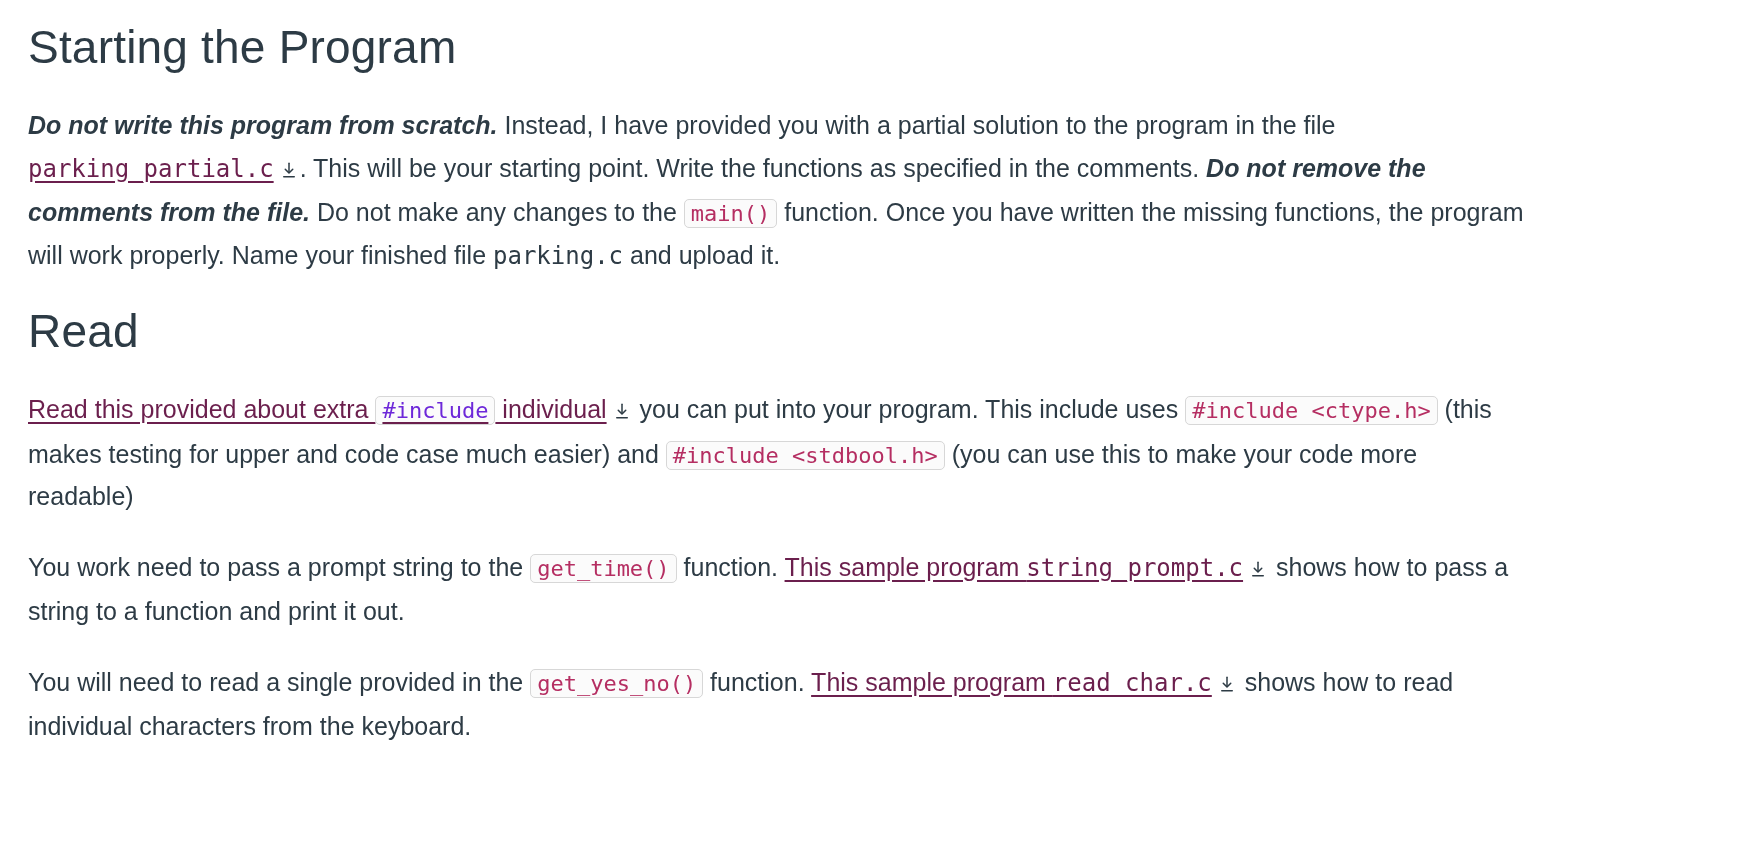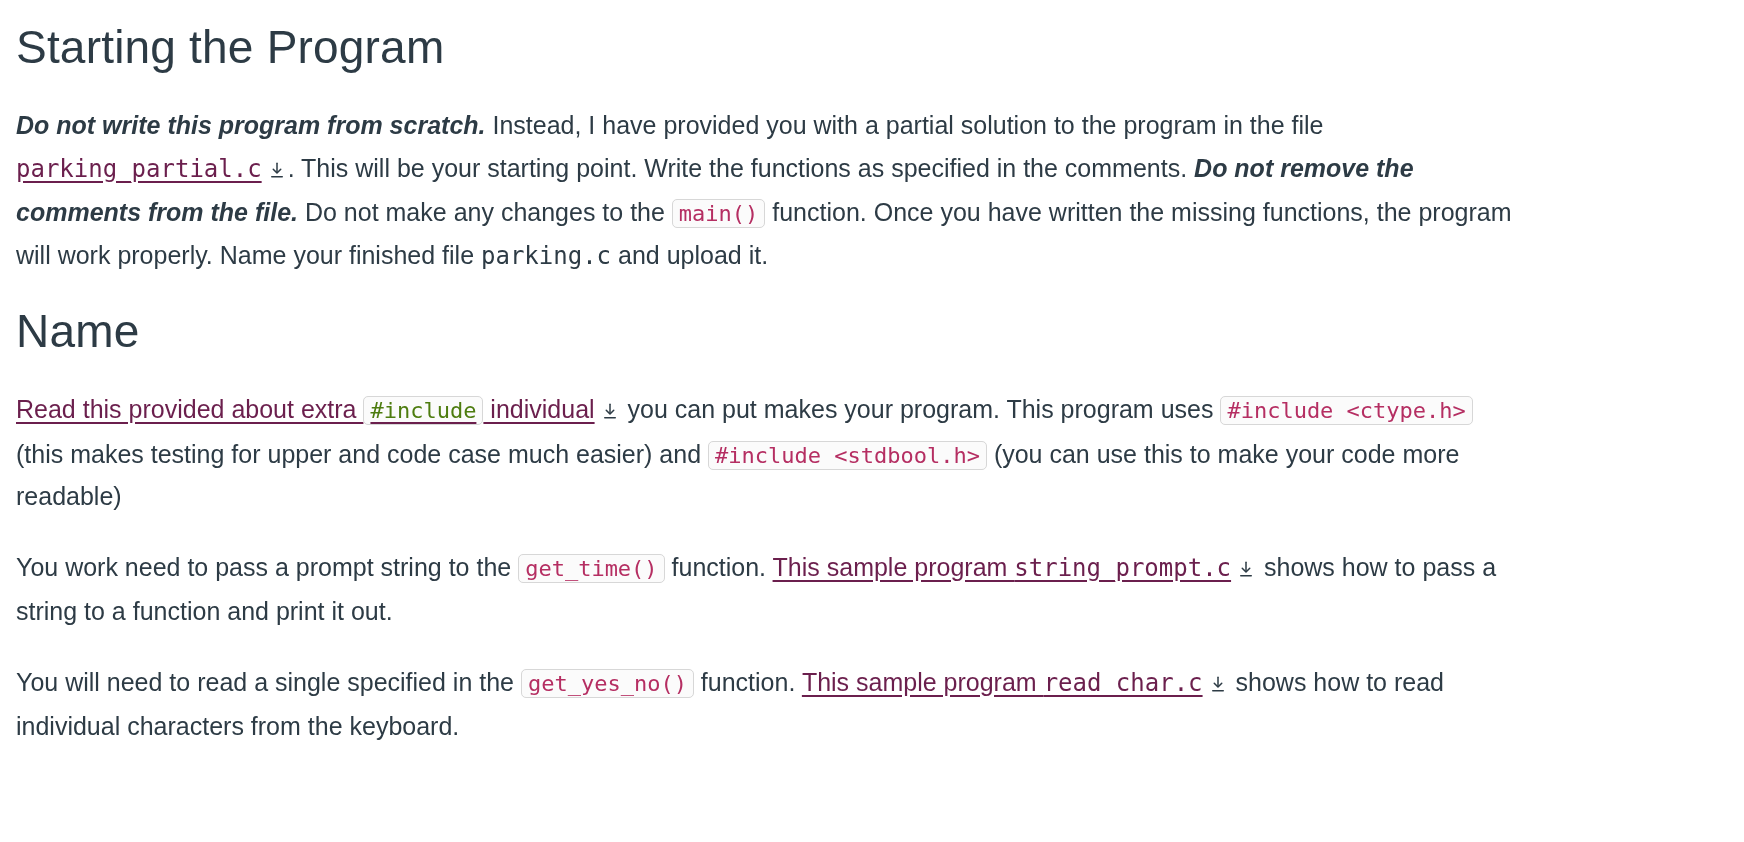--- a/index.html
+++ b/index.html
@@ -4,21 +4,21 @@
 <style>
   html, body {
     margin: 0;
     padding: 0;
     background: #ffffff;
     font-family: "Segoe UI", "Helvetica Neue", Arial, sans-serif;
     color: #2d3b45;
     width: 1744px;
   }
   .page {
-    padding: 10px 30px 30px 16px;
+    padding: 10px 30px 30px 28px;
     max-width: 1500px;
   }
   h2.section-heading {
     font-size: 46px;
     font-weight: 400;
     color: #2d3b45;
     margin: 10px 0 30px 0;
     letter-spacing: 0.2px;
   }
   p.body {
@@ -43,21 +43,21 @@
     font-size: 0.88em;
     color: #b52e62;
     background: #fbfbfb;
     border: 1px solid #d7d7d7;
     border-radius: 5px;
     padding: 1px 6px 1px 6px;
     white-space: nowrap;
   }
   
   a.link code.inline {
-    color: #4d7c0f;
+    color: #6d28d9;
   }
   span.link-mono {
     font-family: "Menlo", "Consolas", "DejaVu Sans Mono", monospace;
     font-size: 0.96em;
   }
   span.plainmono {
     font-family: "Menlo", "Consolas", "DejaVu Sans Mono", monospace;
     font-size: 0.96em;
     color: #2d3b45;
   }
@@ -82,39 +82,39 @@
   <h2 class="section-heading">Starting the Program</h2>
 
   <p class="body">
     <span class="bi">Do not write this program from scratch.</span><span> Instead, I have provided you with a partial solution to the program in the file </span><a class="link"><span class="link-mono">parking_partial.c</span></a><span class="dl-icon"><svg viewBox="0 0 24 24" stroke-width="2" stroke-linecap="round" stroke-linejoin="round">
           <path d="M12 3v12"></path>
           <path d="M7 11l5 5 5-5"></path>
           <path d="M5 21h14"></path>
         </svg></span><span>. This will be your starting point. Write the functions as specified in the comments.  </span><span class="bi">Do not remove the comments from the file.</span><span> Do not make any changes to the </span><code class="inline">main()</code><span> function. Once you have written the missing functions, the program will work properly. Name your finished file </span><span class="plainmono">parking.c</span><span> and upload it.</span>
   </p>
 
-  <h2 class="section-heading">Name</h2>
+  <h2 class="section-heading">Read</h2>
 
   <p class="body">
     <a class="link"><span>Read this provided about extra </span><code class="inline">#include</code><span> individual</span></a><span class="dl-icon"><svg viewBox="0 0 24 24" stroke-width="2" stroke-linecap="round" stroke-linejoin="round">
           <path d="M12 3v12"></path>
           <path d="M7 11l5 5 5-5"></path>
           <path d="M5 21h14"></path>
-        </svg></span><span> you can put makes your program. This program uses  </span><code class="inline">#include &lt;ctype.h&gt;</code><span> (this makes testing for upper and code case much easier) and </span><code class="inline">#include &lt;stdbool.h&gt;</code><span> (you can use this to make your code more readable)</span>
+        </svg></span><span> you can put into your program. This include uses  </span><code class="inline">#include &lt;ctype.h&gt;</code><span> (this makes testing for upper and code case much easier) and </span><code class="inline">#include &lt;stdbool.h&gt;</code><span> (you can use this to make your code more readable)</span>
   </p>
 
   <p class="body">
     <span>You work need to pass a prompt string to the </span><code class="inline">get_time()</code><span> function. </span><a class="link"><span>This sample program </span><span class="link-mono">string_prompt.c</span></a><span class="dl-icon"><svg viewBox="0 0 24 24" stroke-width="2" stroke-linecap="round" stroke-linejoin="round">
           <path d="M12 3v12"></path>
           <path d="M7 11l5 5 5-5"></path>
           <path d="M5 21h14"></path>
         </svg></span><span> shows how to pass a string to a function and print it out.</span>
   </p>
 
   <p class="body">
-    <span>You will need to read a single specified in the </span><code class="inline">get_yes_no()</code><span> function. </span><a class="link"><span>This sample program </span><span class="link-mono">read_char.c</span></a><span class="dl-icon"><svg viewBox="0 0 24 24" stroke-width="2" stroke-linecap="round" stroke-linejoin="round">
+    <span>You will need to read a single provided in the </span><code class="inline">get_yes_no()</code><span> function. </span><a class="link"><span>This sample program </span><span class="link-mono">read_char.c</span></a><span class="dl-icon"><svg viewBox="0 0 24 24" stroke-width="2" stroke-linecap="round" stroke-linejoin="round">
           <path d="M12 3v12"></path>
           <path d="M7 11l5 5 5-5"></path>
           <path d="M5 21h14"></path>
         </svg></span><span> shows how to read individual characters from the keyboard.</span>
   </p>
 
 </div>
 
 </body></html>

